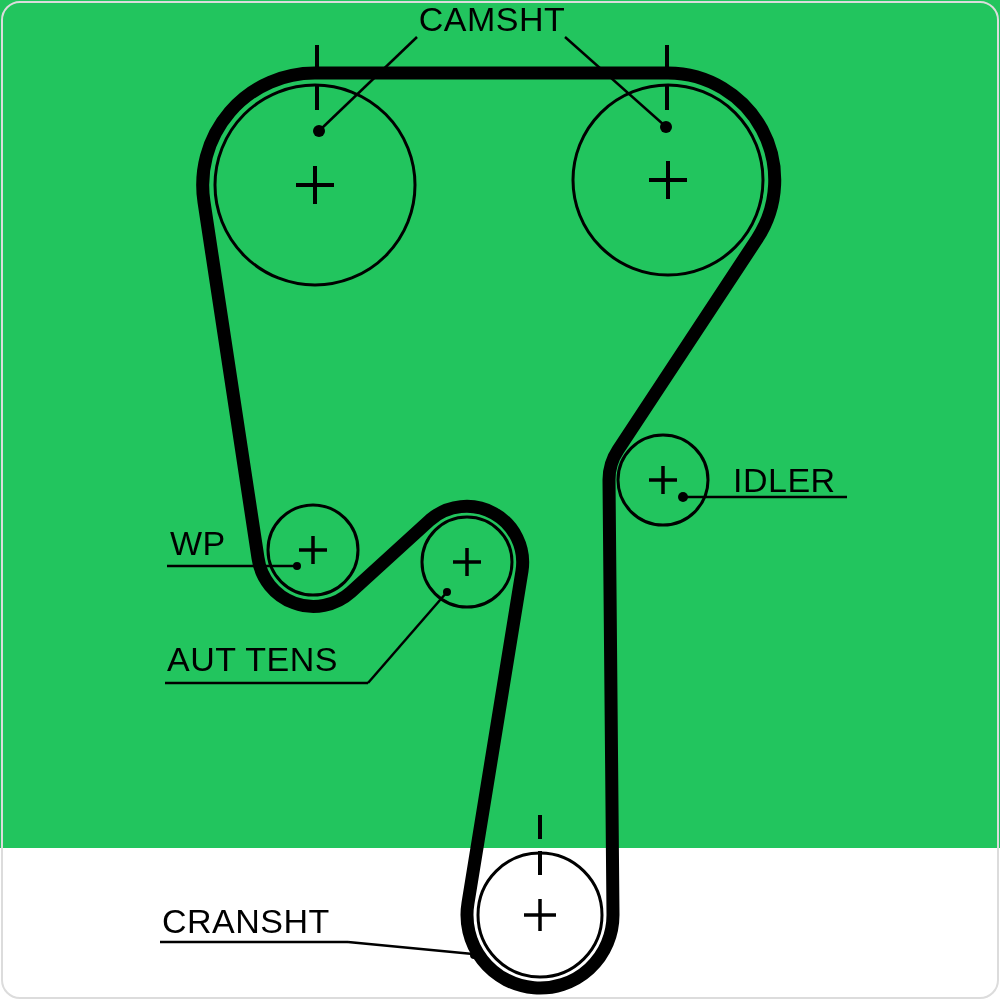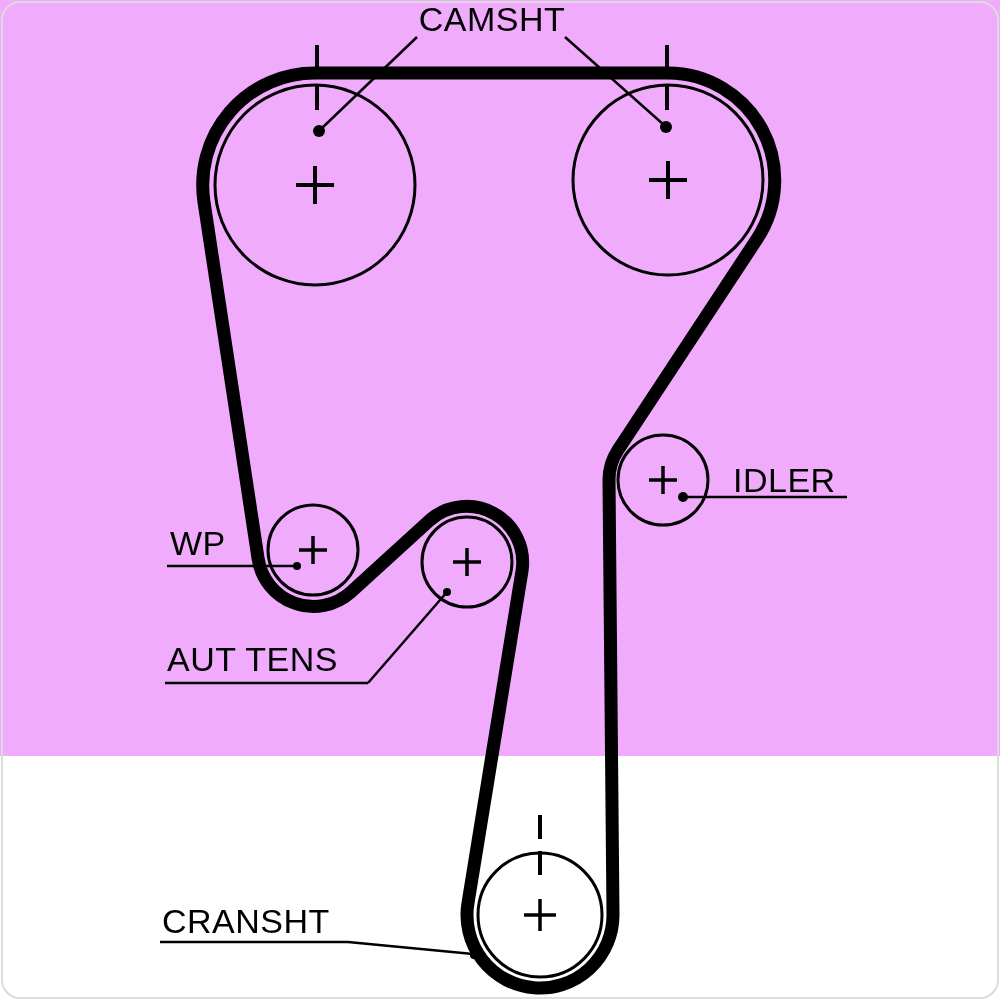--- a/index.html
+++ b/index.html
@@ -6,22 +6,22 @@
     margin: 0;
     padding: 0;
     background: #ffffff;
     width: 1000px;
     height: 1000px;
     font-family: "Liberation Sans", sans-serif;
   }
   .stage {
     position: relative;
     width: 1000px;
-    height: 756px;
-    background: #f0abfc;
+    height: 848px;
+    background: #22c55e;
   }
   svg { display: block; }
   text.dlabel {
     font-family: "Liberation Sans", sans-serif;
     font-size: 34px;
     letter-spacing: 0.5px;
     fill: #000000;
   }
 </style>
 </head>

